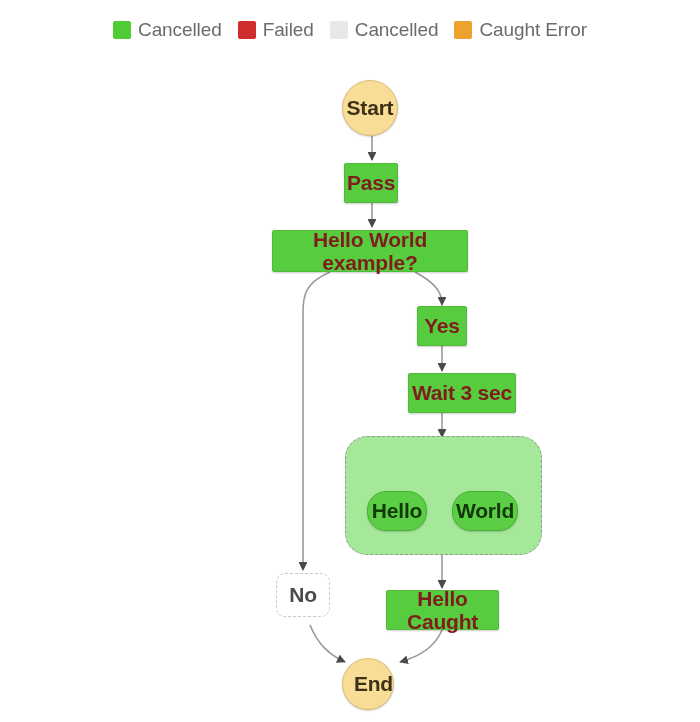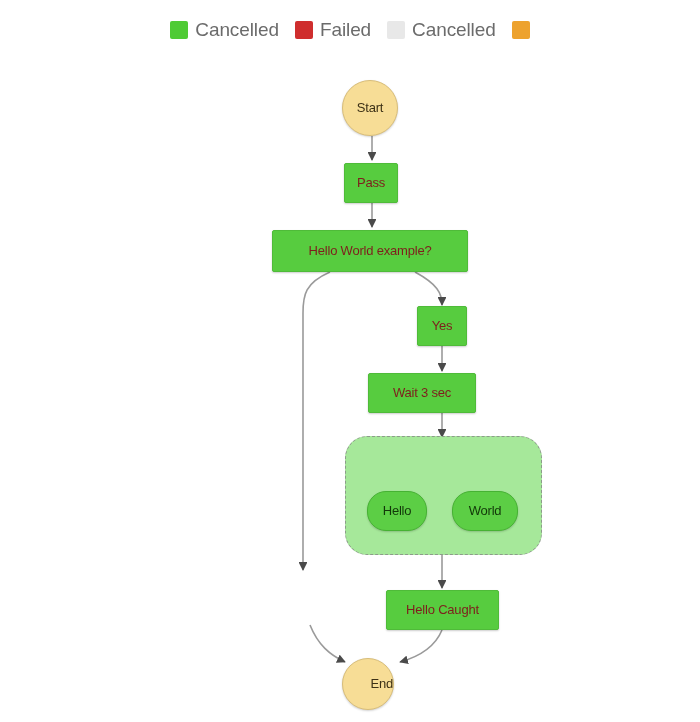--- a/index.html
+++ b/index.html
@@ -64,22 +64,22 @@
     height: 667px;
     pointer-events: none;
   }
 
   .node {
     position: absolute;
     box-sizing: border-box;
     display: flex;
     align-items: center;
     justify-content: center;
-    font-size: 13px;
-    font-weight: normal;
+    font-size: 21px;
+    font-weight: bold;
     letter-spacing: -0.2px;
     text-align: center;
     line-height: 1.1;
   }
 
   
   .n-start-end {
     border-radius: 50%;
     background: #f7dd96;
     border: 1.5px solid #d8bd79;
@@ -123,20 +123,21 @@
   <div class="legend-item">
     <span class="legend-swatch" style="background: rgb(207, 46, 46);"></span>
     <span class="legend-label">Failed</span>
   </div>
   <div class="legend-item">
     <span class="legend-swatch" style="background: rgb(232, 232, 232);"></span>
     <span class="legend-label">Cancelled</span>
   </div>
   <div class="legend-item">
     <span class="legend-swatch" style="background: rgb(237, 162, 46);"></span>
+    <span class="legend-label">Caught Error</span>
   </div>
 </div>
 
 <div id="graph">
 
   <svg id="edges" viewBox="0 0 700 667">
     <defs>
       <marker id="arrow" viewBox="0 0 10 10" refX="9" refY="5" markerWidth="5.5" markerHeight="5.5" orient="auto-start-reverse">
         <path d="M 0 0 L 10 5 L 0 10 z" fill="#4a4a4a"></path>
       </marker>
@@ -176,36 +177,39 @@
   </div>
 
   <div class="node n-succeeded" style="left:272px; top:175px; width:196px; height:42px;">
     <span>Hello World example?</span>
   </div>
 
   <div class="node n-succeeded" style="left:417px; top:251px; width:50px; height:40px;">
     <span>Yes</span>
   </div>
 
-  <div class="node n-succeeded" style="left:368px; top:318px; width:108px; height:40px;">
+  <div class="node n-succeeded" style="left:408px; top:318px; width:108px; height:40px;">
     <span>Wait 3 sec</span>
   </div>
 
   <div class="node n-parallel-group" style="left:345px; top:381px; width:197px; height:119px;">
     <span></span>
   </div>
 
   <div class="node n-succeeded-inner" style="left:367px; top:436px; width:60px; height:40px;">
     <span>Hello</span>
   </div>
 
   <div class="node n-succeeded-inner" style="left:452px; top:436px; width:66px; height:40px;">
     <span>World</span>
   </div>
 
+  <div class="node n-cancelled" style="left:276px; top:518px; width:54px; height:44px;">
+    <span>No</span>
+  </div>
 
   <div class="node n-succeeded" style="left:386px; top:535px; width:113px; height:40px;">
     <span>Hello Caught</span>
   </div>
 
   <div class="node n-start-end" style="left:342px; top:603px; width:52px; height:52px;justify-content:flex-end;">
     <span>End</span>
   </div>
 
 </div>

